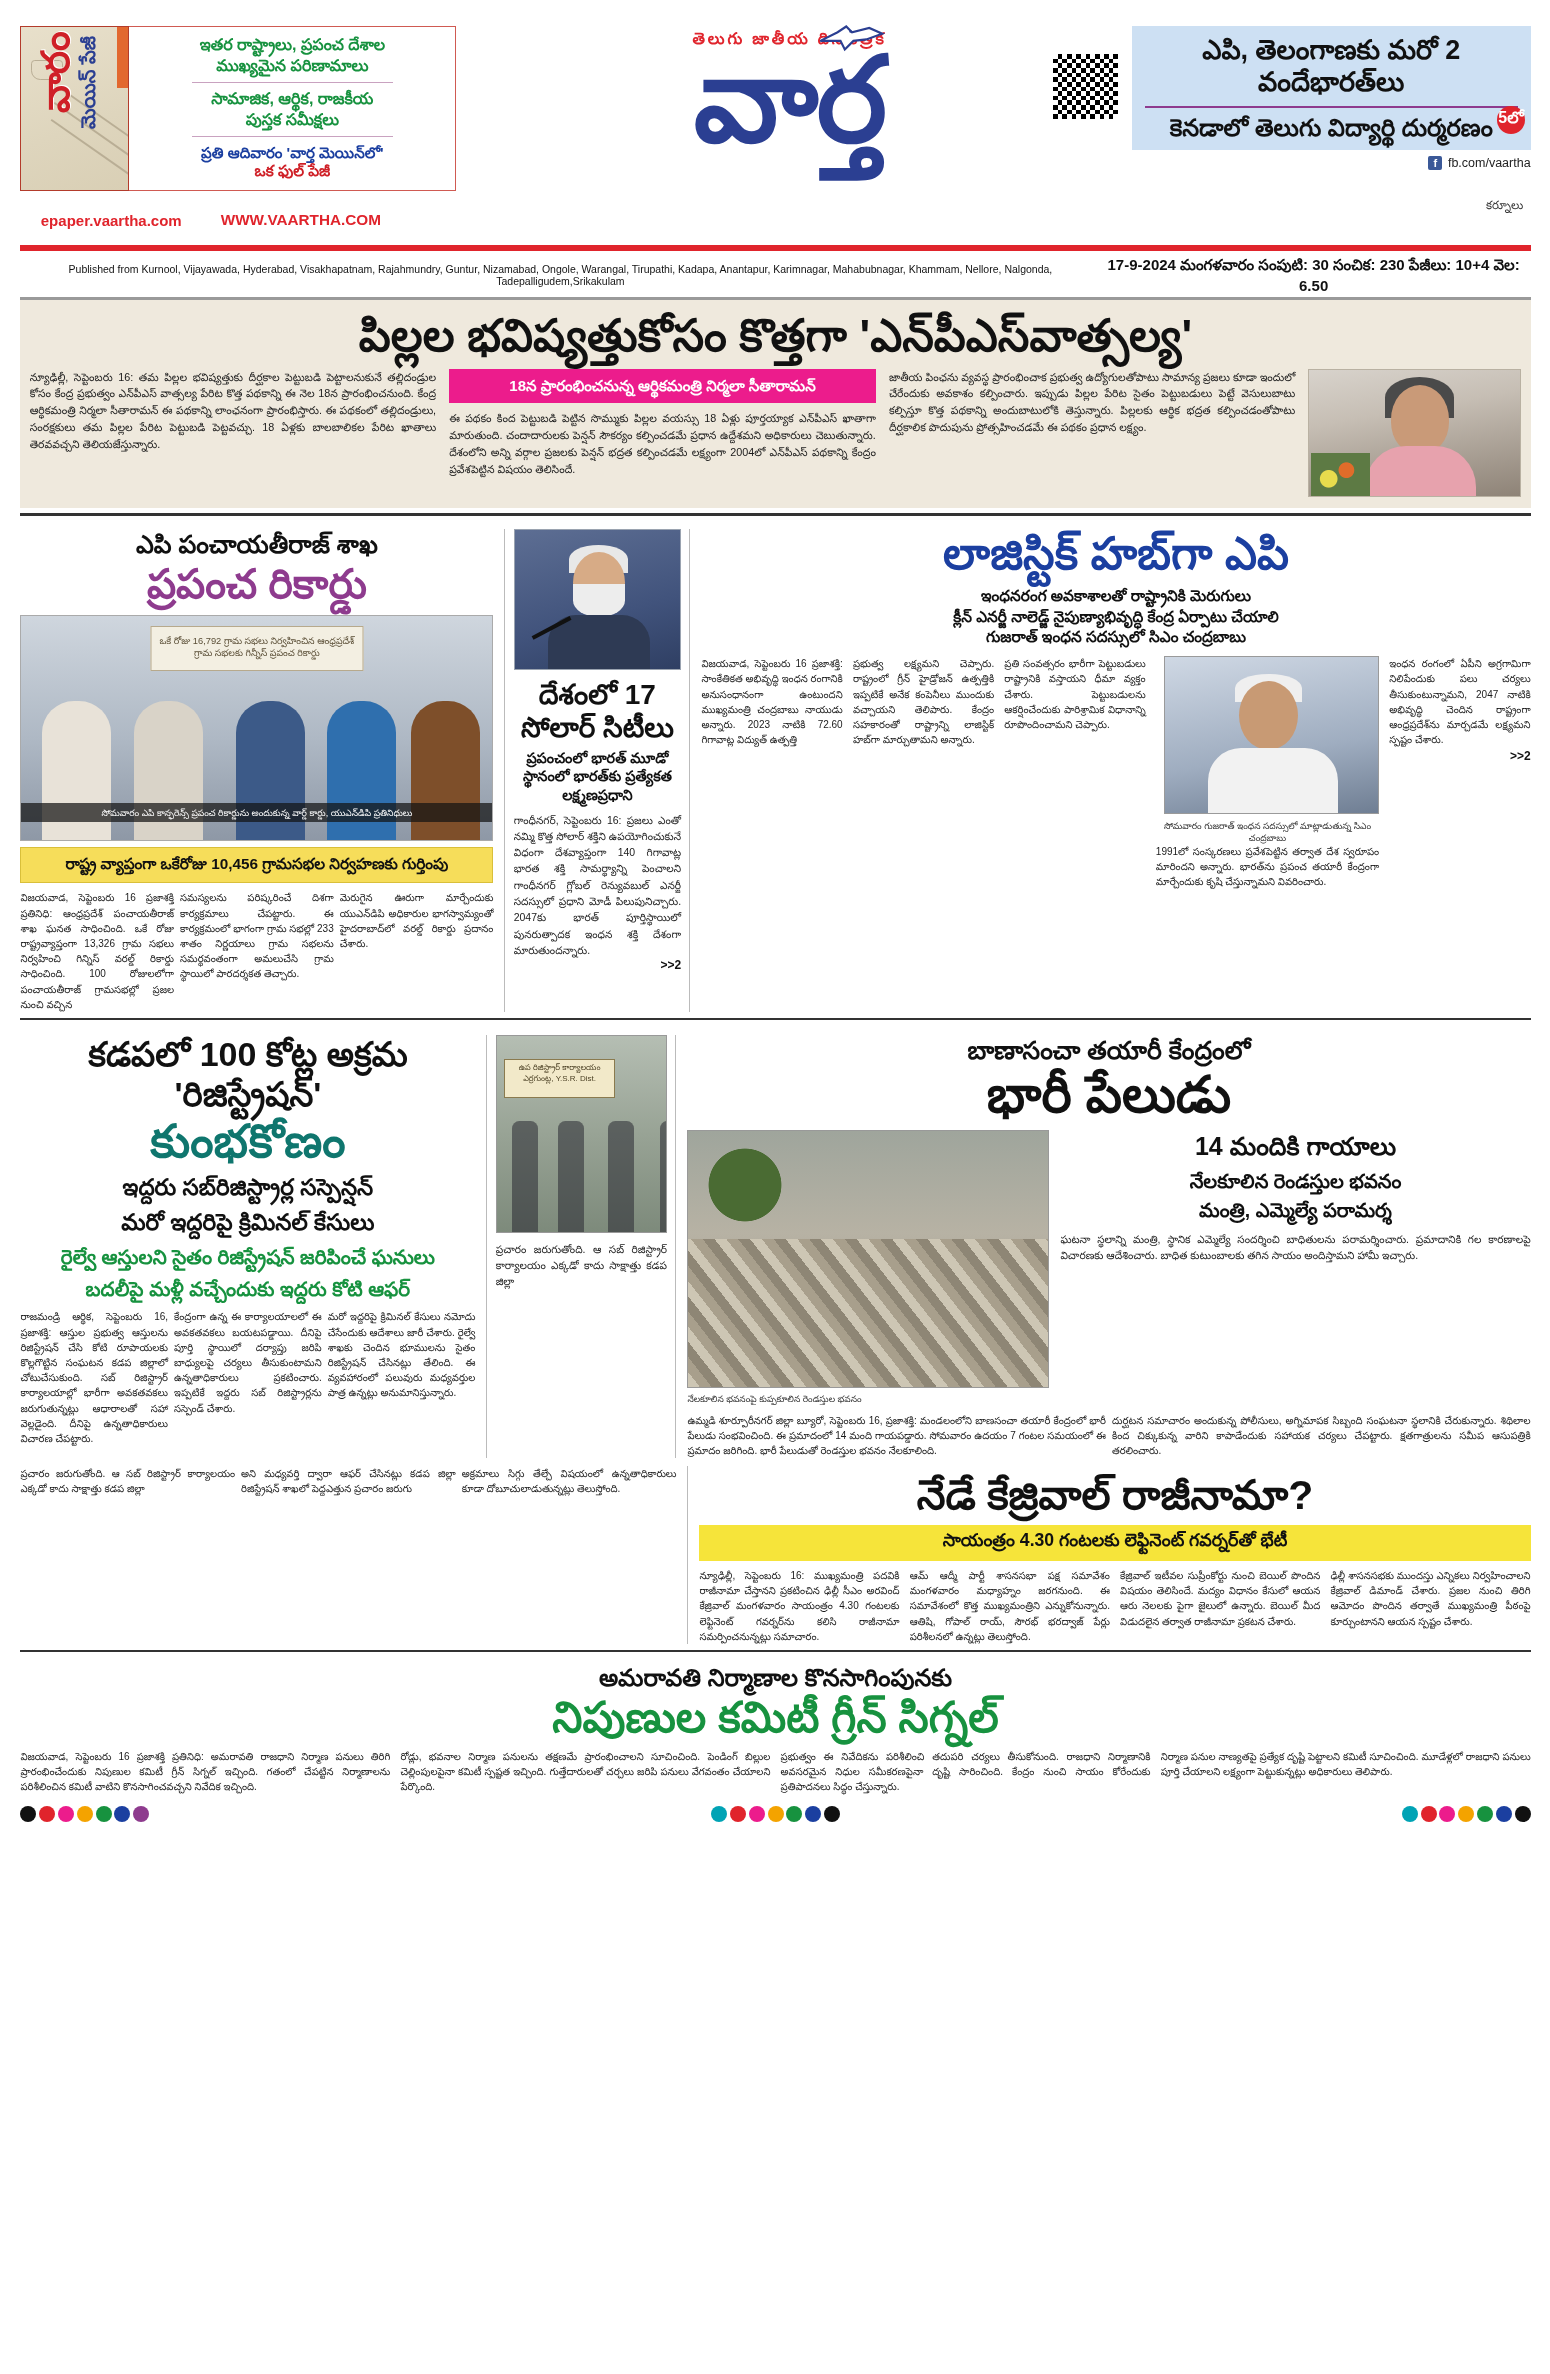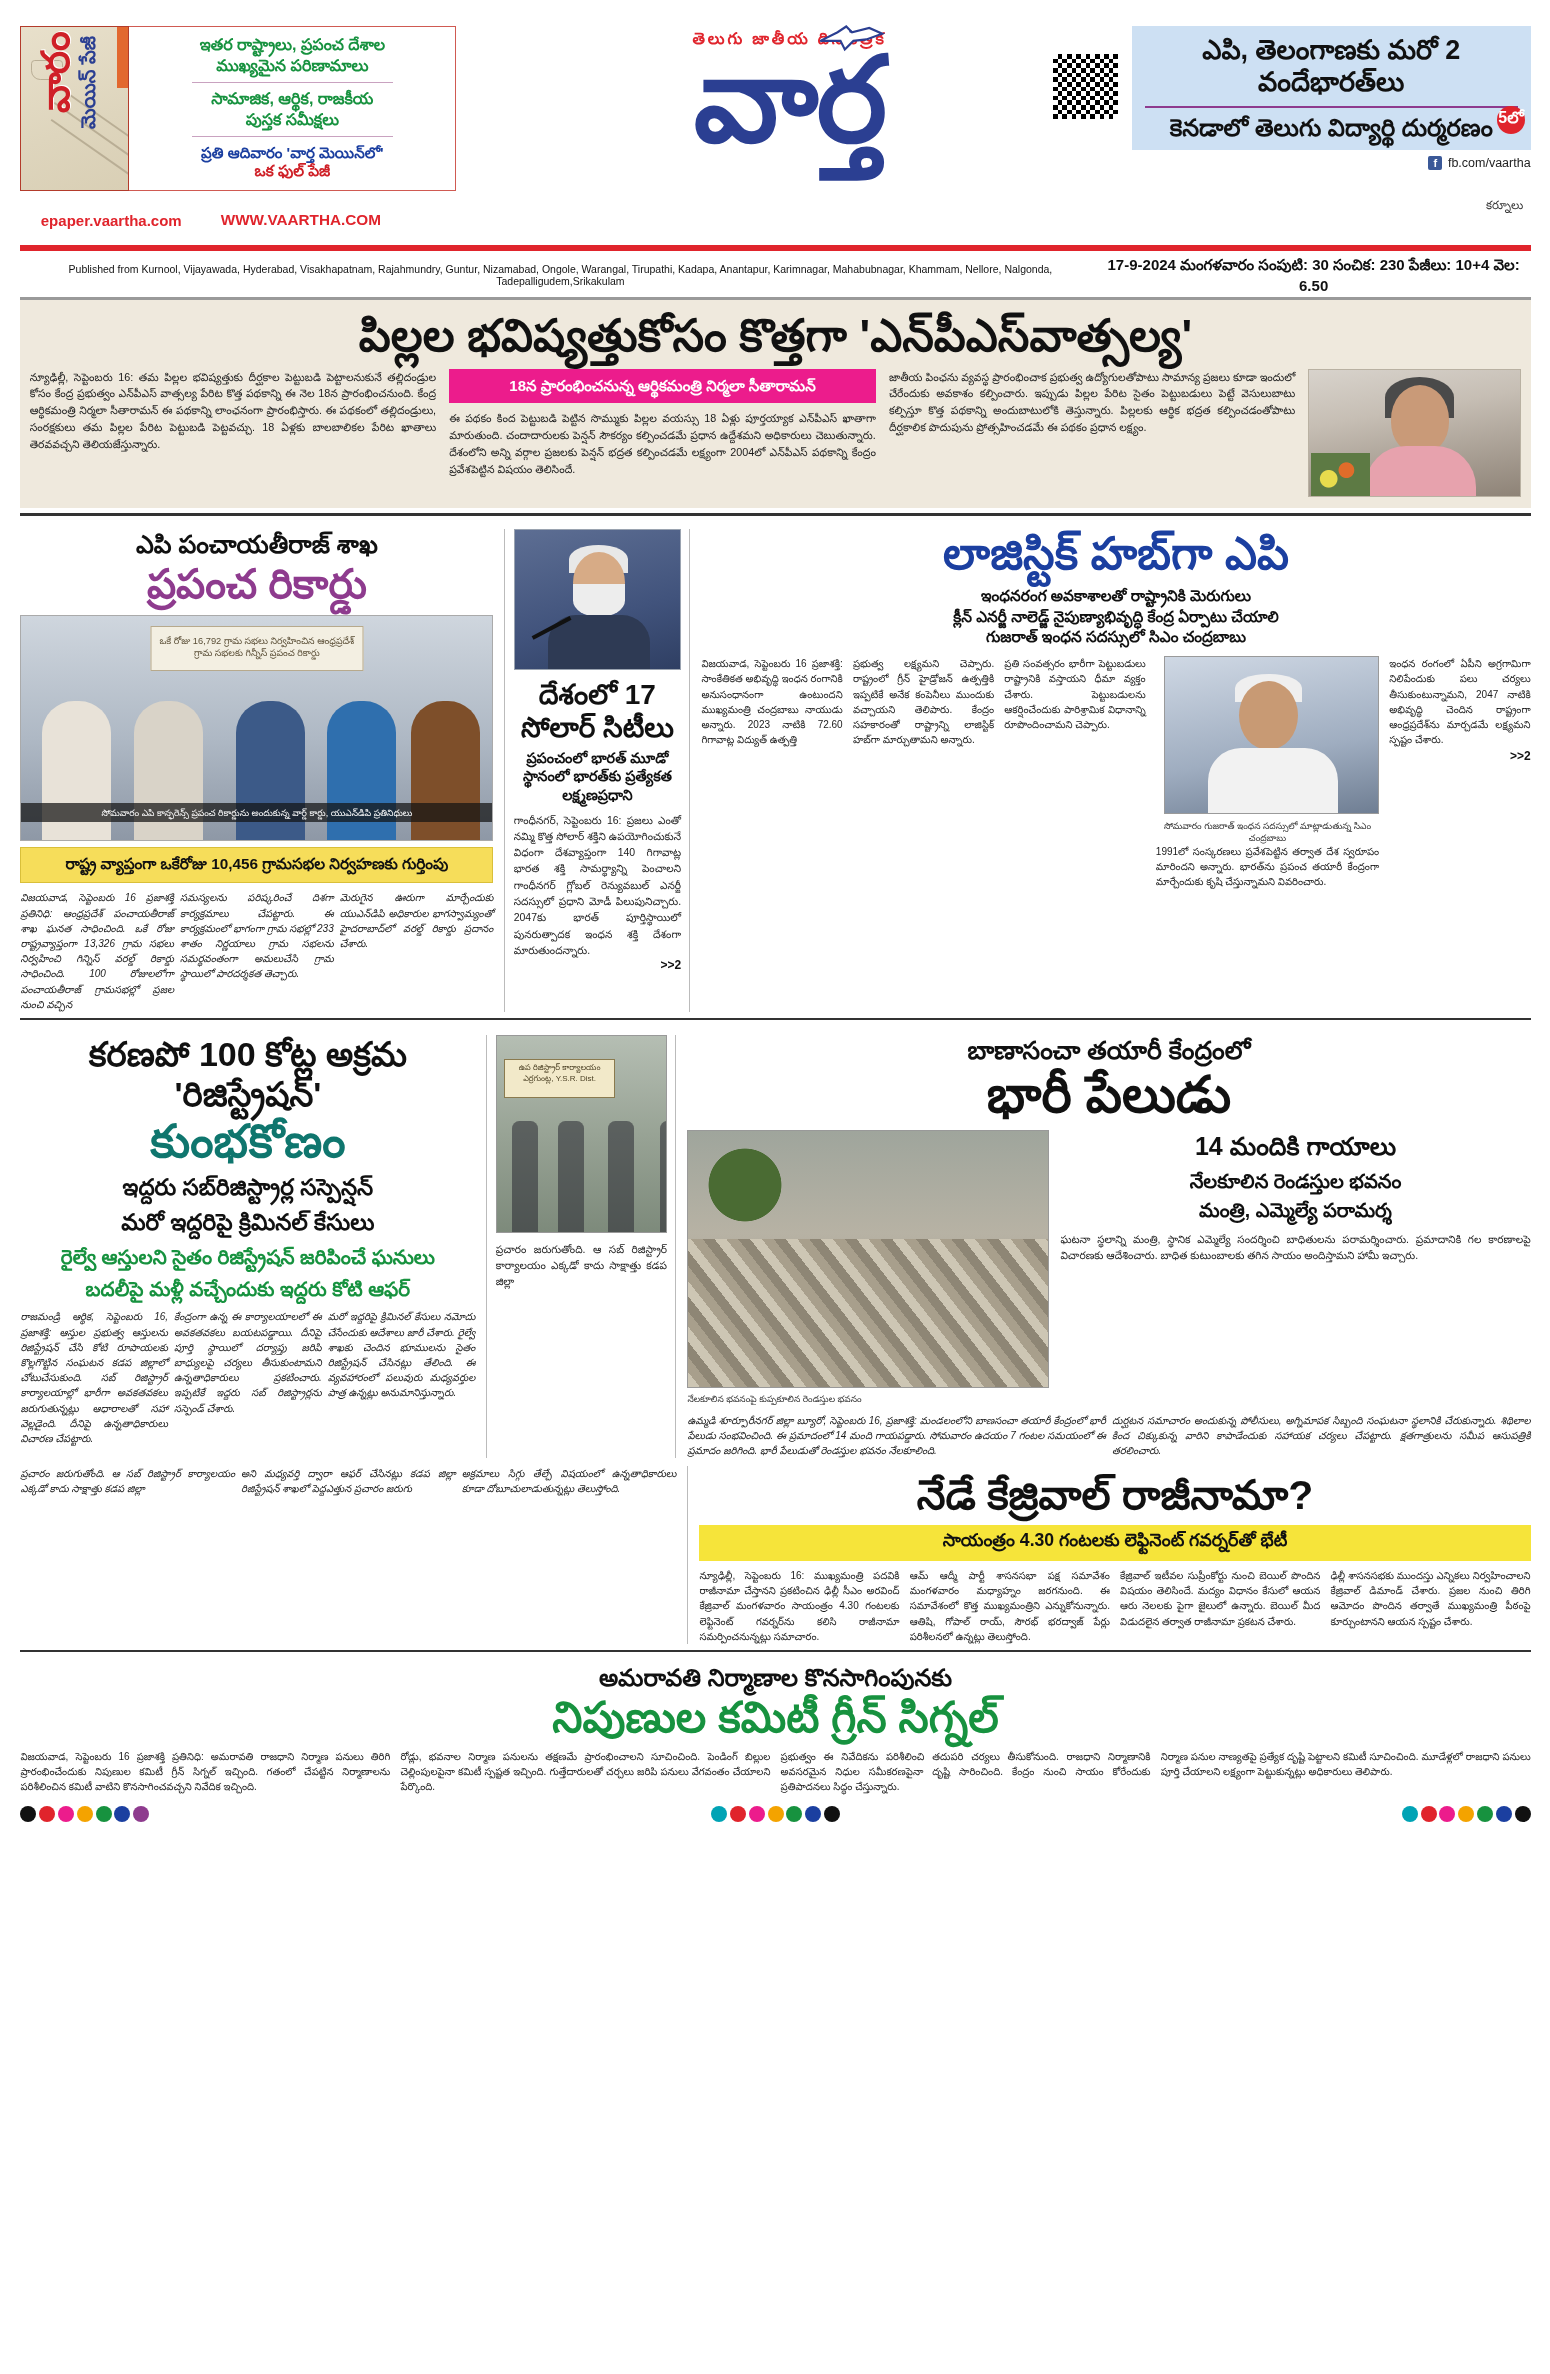--- a/index.html
+++ b/index.html
@@ -149,21 +149,21 @@
   .b3-mid { width:190px; flex:none; border-left:1.4px solid #bbb; border-right:1.4px solid #bbb; padding:0 8.3px;}
   .b3-right { flex:1; }
   .b3l-h1 { font-size:34px; font-weight:bold; color:#111; text-align:center; line-height:1.16; }
   .b3l-h2 { font-size:46px; font-weight:bold; color:#0f766e; text-align:center; line-height:1.1; margin-top:1.9px;}
   .b3l-h3 { font-size:23px; font-weight:bold; color:#111; text-align:center; line-height:1.25; margin-top:6.5px;}
   .b3l-h4 { font-size:20px; font-weight:bold; color:#17923f; text-align:center; line-height:1.3; margin-top:6.5px;}
   .reg-photo { width:213px; height:198px; float:right; margin:0 0 5.6px 9.3px; border:0.9px solid #999; position:relative; overflow:hidden;
      background:linear-gradient(180deg,#b5beb3 0%,#98a395 50%,#7d8a7b 100%);}
   .rp-board { position:absolute; left:7.4px; top:23px; width:111px; height:39px; background:#f2e9c9; border:1.9px solid #8a7a4e; font-size:8px; color:#4a3f23; padding:2.8px; text-align:center;}
   .rp-pil { position:absolute; bottom:0; width:26px; height:111px; background:rgba(40,40,50,.55); border-radius:7.4px 7.4px 0 0;}
-  .b3-body { display:flex; gap:6px; margin-top:7.4px;font-style:italic; }
+  .b3-body { display:flex; gap:6px; margin-top:7.4px; }
   .b3-body .col { flex:1; font-size:10px; line-height:1.52; color:#1a1a1a; text-align:justify; }
 
   .b3r-kick { font-size:25px; font-weight:bold; color:#111; text-align:center; line-height:1.2; }
   .b3r-big { font-size:51px; font-weight:bold; color:#111; text-align:center; line-height:1.08; margin-top:1.9px;}
   .blast-photo { width:362px; height:258px; float:left; margin:7.4px 11px 5.6px 0; border:0.9px solid #999; position:relative; overflow:hidden;
      background:linear-gradient(180deg,#9fa59c 0%,#b7b2a4 40%,#8d8678 100%);}
   .bp-rub { position:absolute; bottom:0; left:0; right:0; height:148px;
      background: repeating-linear-gradient(52deg,#cdc6b4 0 9.3px,#a89f8c 9.3px 18.6px, #8e8675 18.6px 28px);}
   .bp-tree { position:absolute; left:5.6px; top:3.7px; width:102px; height:102px; background:radial-gradient(circle,#4a6b33 0 50%, transparent 51%);}
   .b3r-sub1 { font-size:25px; font-weight:bold; color:#111; text-align:center; line-height:1.2; margin-top:9.3px;}
@@ -339,21 +339,21 @@
         </div>
       </div>
     </div>
   </div>
 
   <div class="sec-rule"></div>
 
   <div class="band3">
 
     <div class="b3-left">
-      <div class="b3l-h1">కరణపో 100 కోట్ల అక్రమ 'రిజిస్ట్రేషన్'</div>
+      <div class="b3l-h1">కడపలో 100 కోట్ల అక్రమ 'రిజిస్ట్రేషన్'</div>
       <div class="b3l-h2">కుంభకోణం</div>
       <div class="b3l-h3">ఇద్దరు సబ్‌రిజిస్ట్రార్ల సస్పెన్షన్</div>
       <div class="b3l-h3">మరో ఇద్దరిపై క్రిమినల్ కేసులు</div>
       <div class="b3l-h4">రైల్వే ఆస్తులని సైతం రిజిస్ట్రేషన్ జరిపించే ఘనులు</div>
       <div class="b3l-h4">బదలీపై మళ్లీ వచ్చేందుకు ఇద్దరు కోటి ఆఫర్</div>
       <div class="b3-body">
         <div class="col">రాజమండ్రి ఆర్థిక, సెప్టెంబరు 16, ప్రజాశక్తి: ఆస్తుల ప్రభుత్వ ఆస్తులను రిజిస్ట్రేషన్ చేసి కోటి రూపాయలకు కొల్లగొట్టిన సంఘటన కడప జిల్లాలో చోటుచేసుకుంది. సబ్ రిజిస్ట్రార్ కార్యాలయాల్లో భారీగా అవకతవకలు జరుగుతున్నట్లు ఆధారాలతో సహా వెల్లడైంది. దీనిపై ఉన్నతాధికారులు విచారణ చేపట్టారు.</div>
         <div class="col">కేంద్రంగా ఉన్న ఈ కార్యాలయాలలో ఈ అవకతవకలు బయటపడ్డాయి. దీనిపై పూర్తి స్థాయిలో దర్యాప్తు జరిపి బాధ్యులపై చర్యలు తీసుకుంటామని ఉన్నతాధికారులు ప్రకటించారు. ఇప్పటికే ఇద్దరు సబ్ రిజిస్ట్రార్లను సస్పెండ్ చేశారు.</div>
         <div class="col">మరో ఇద్దరిపై క్రిమినల్ కేసులు నమోదు చేసేందుకు ఆదేశాలు జారీ చేశారు. రైల్వే శాఖకు చెందిన భూములను సైతం రిజిస్ట్రేషన్ చేసినట్లు తేలింది. ఈ వ్యవహారంలో పలువురు మధ్యవర్తుల పాత్ర ఉన్నట్లు అనుమానిస్తున్నారు.</div>
       </div>

